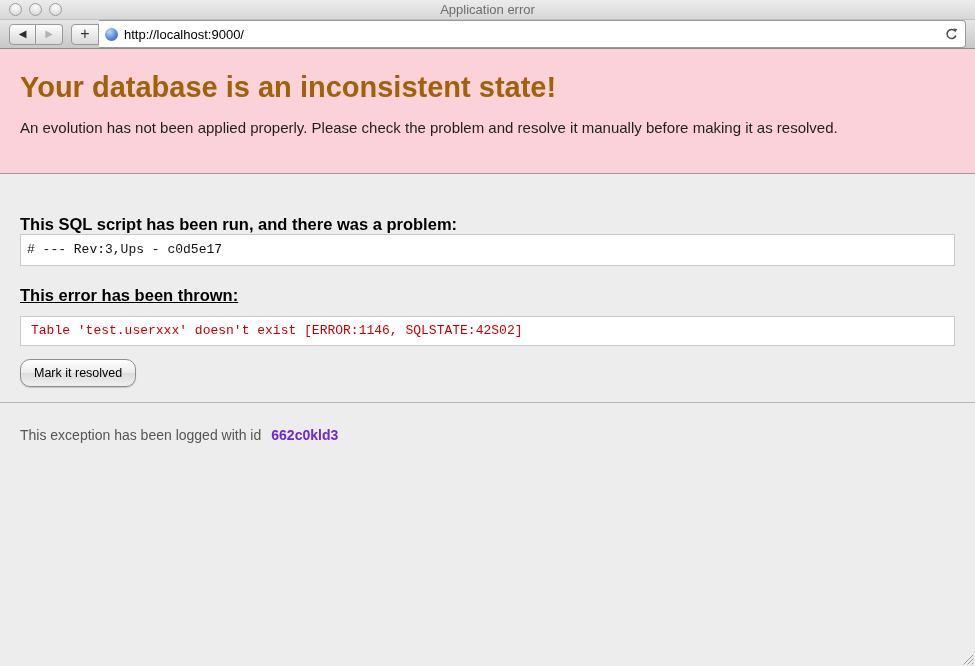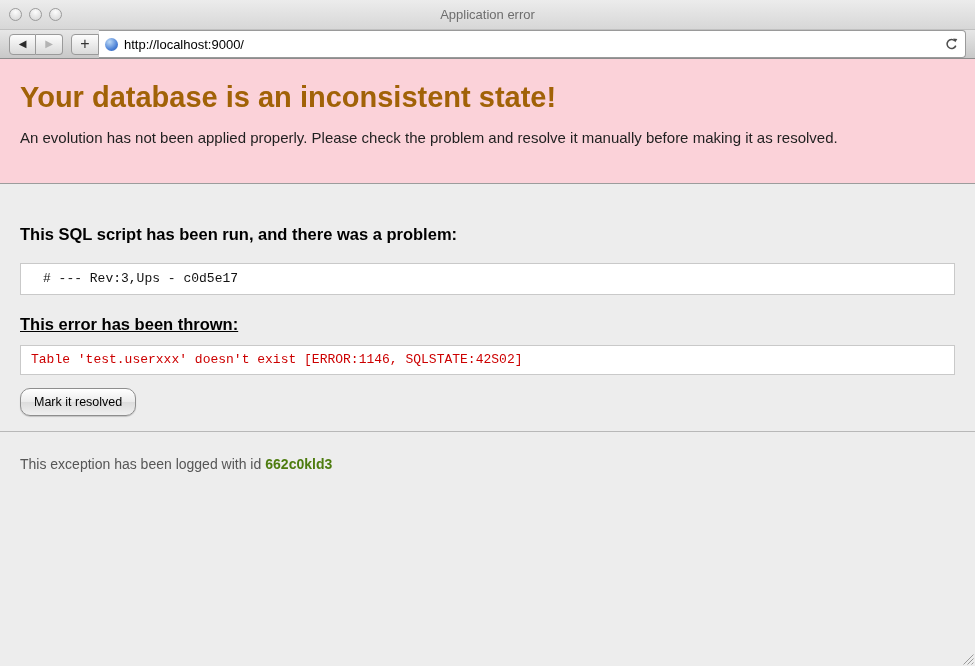--- a/index.html
+++ b/index.html
@@ -6,21 +6,21 @@
   html, body { margin: 0; padding: 0; }
   body {
     width: 975px; height: 666px;
     font-family: "Liberation Sans", sans-serif;
     background: #ededed;
   }
   .window { position: relative; width: 975px; height: 666px; overflow: hidden; background: #ededed; }
 
   
   .titlebar {
-    height: 30px;
+    height: 20px;
     background: linear-gradient(#ececec, #d7d7d7);
     border-bottom: 1px solid #c0c0c0;
     display: flex; align-items: center;
     position: relative;
   }
   .lights { display: flex; gap: 7px; padding-left: 9px; position: relative; z-index: 2; }
   .light {
     width: 13px; height: 13px; border-radius: 50%;
     border: 1px solid #9b9b9b;
     background: radial-gradient(circle at 50% 28%, #fdfdfd, #d2d2d2);
@@ -99,23 +99,22 @@
     padding: 22px 20px 0;
   }
   .banner-title { margin: 0; font-size: 29px; font-weight: bold; color: #a16207; }
   .banner-msg { margin: 15px 0 0; font-size: 15px; color: #1f1f1f; }
 
   
   .content { padding: 0 20px; }
   .section-heading { font-size: 16.5px; font-weight: bold; color: #000; margin: 41px 0 0; }
   .section-heading.second { margin-top: 20px; text-decoration: underline; }
   .codebox {
-    margin-top: 19px;
     background: #fff; border: 1px solid #c9c9c9;
-    padding: 8px 22px;
+    padding: 8px 6px;
     font-family: "Liberation Mono", monospace;
     font-size: 13px; line-height: 14px; color: #111;
   }
   .codebox .code-line-2 { margin-top: 13px; }
   .errorbox {
     margin-top: 11px;
     background: #fff; border: 1px solid #c9c9c9;
     padding: 7px 10px;
     font-family: "Liberation Mono", monospace;
     font-size: 13px; line-height: 14px;
@@ -125,21 +124,21 @@
   .resolve-btn {
     height: 28px; padding: 0 13px;
     border: 1px solid #8e8e8e; border-radius: 10px;
     background: linear-gradient(#ffffff, #ececec 48%, #dddddd 52%, #f0f0f0);
     font-family: "Liberation Sans", sans-serif; font-size: 12.5px; color: #000;
     box-shadow: 0 1px 1px rgba(0,0,0,0.18);
     cursor: default;
   }
   .divider { border: none; border-top: 1px solid #b8b8b8; margin: 15px -20px 0; }
   .footer-note { margin-top: 24px; font-size: 14px; color: #565656; }
-  .footer-note b { color: #4d7c0f; margin-left: 4px; }
+  .footer-note b { color: #6d28d9; margin-left: 10px; }
 
   
   .resize-grip { position: absolute; right: 1px; bottom: 1px; width: 14px; height: 14px; }
 </style>
 </head>
 <body>
 
 <div class="window">
 
   <div class="titlebar">

